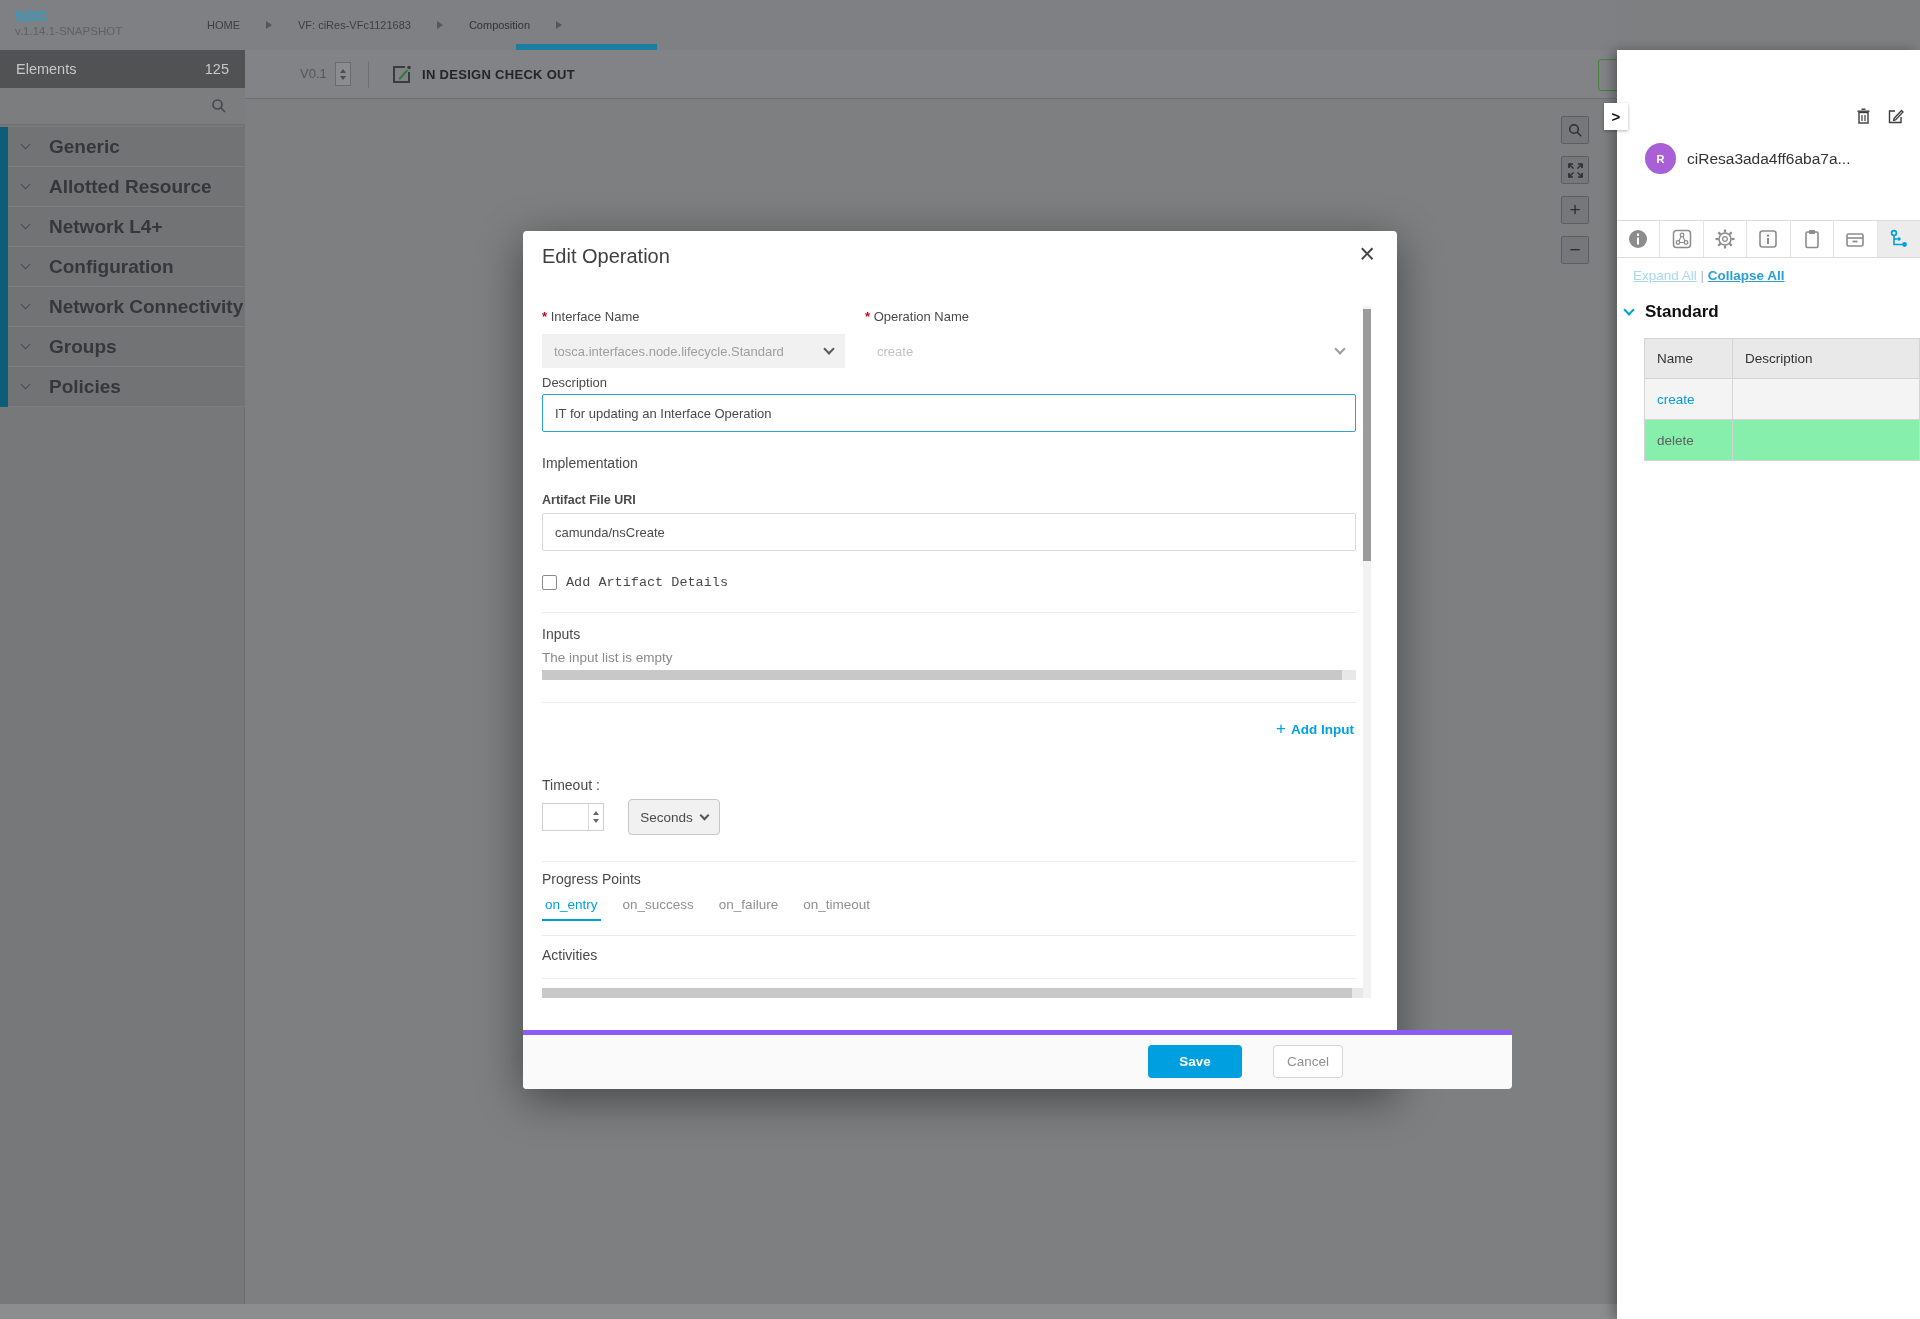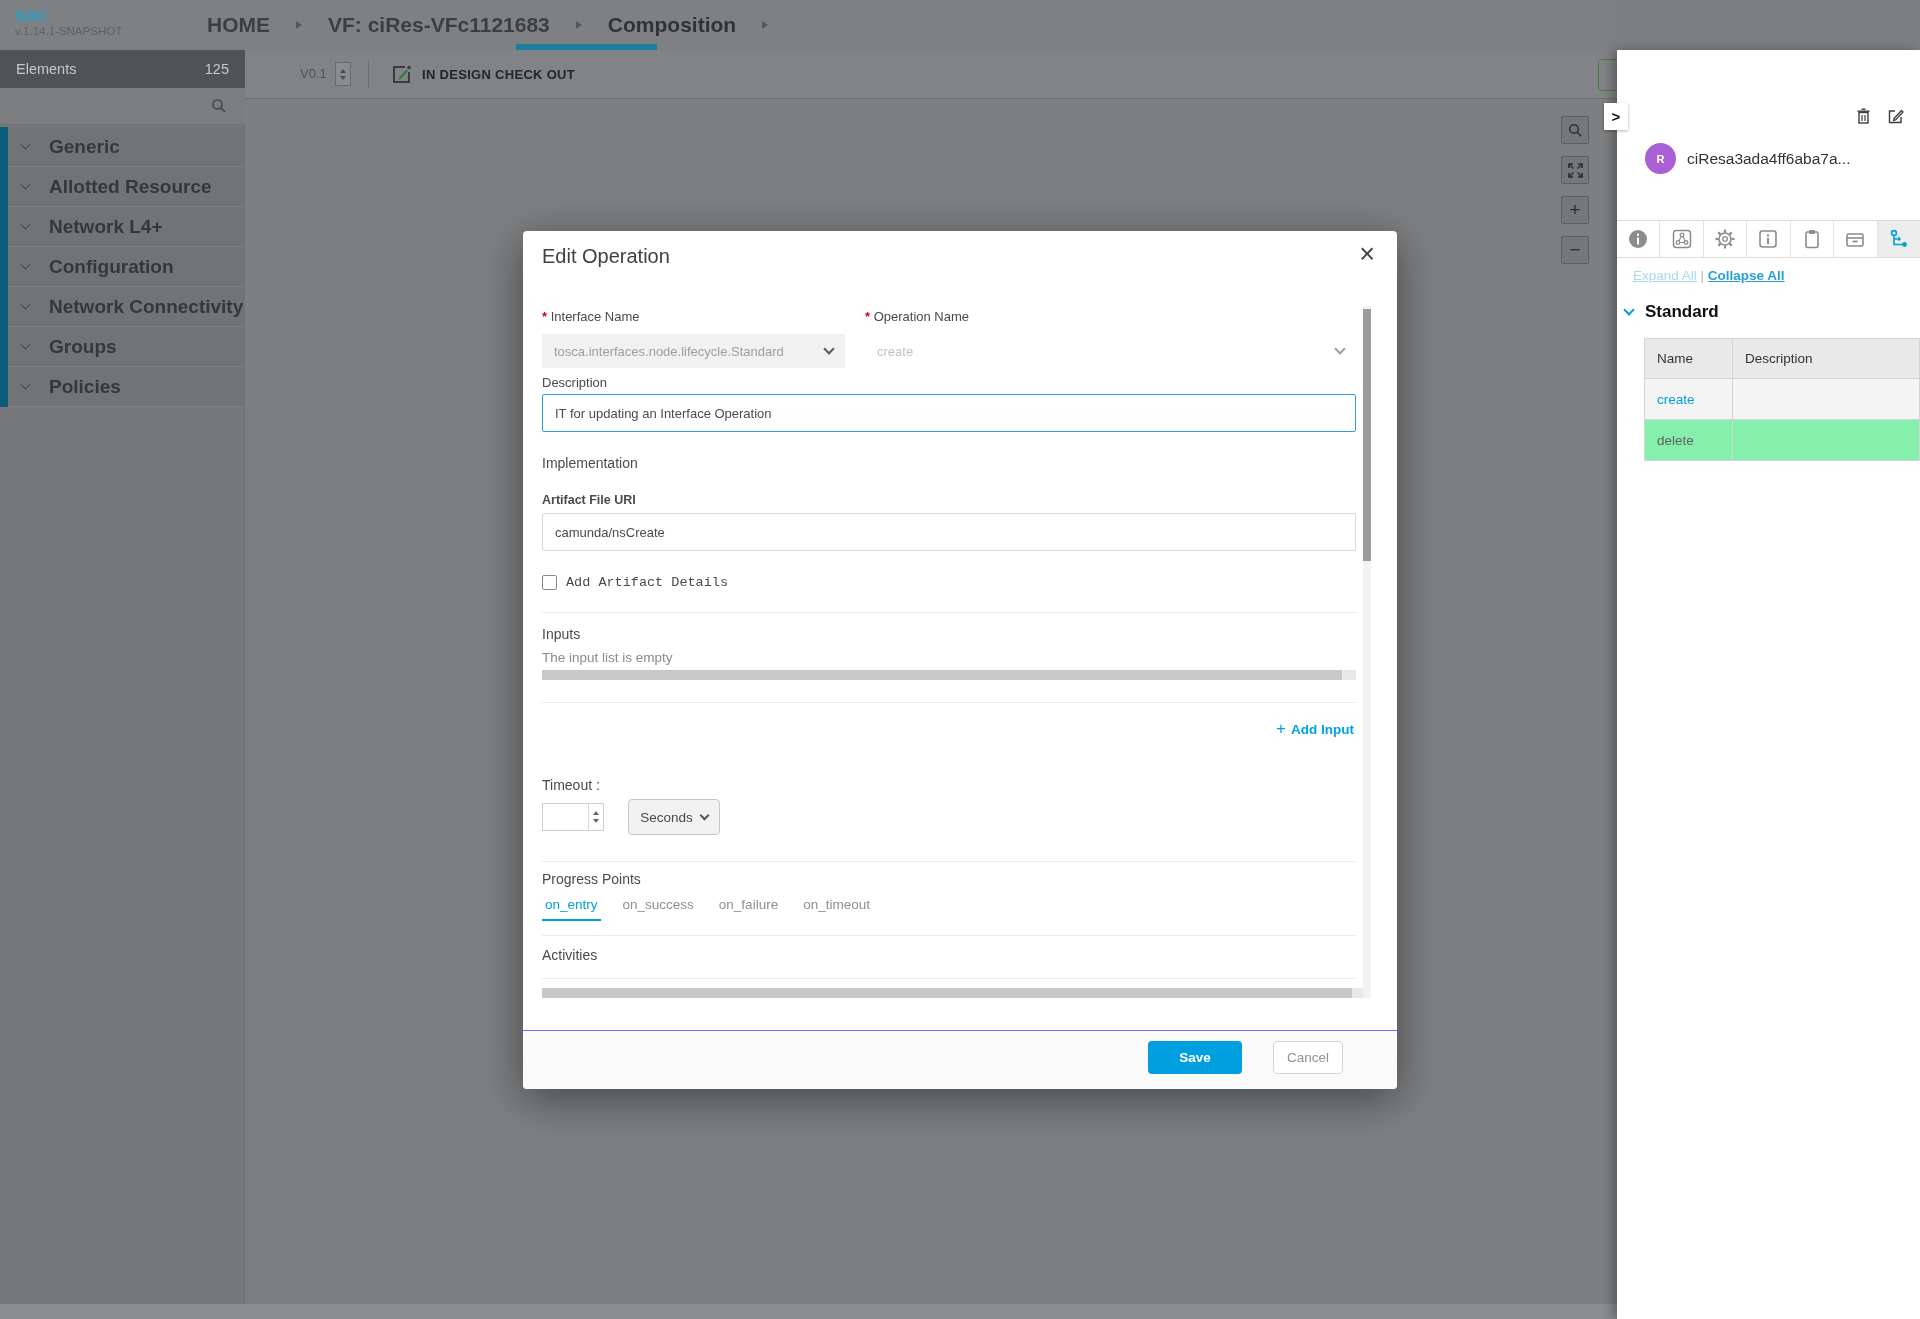--- a/index.html
+++ b/index.html
@@ -6,21 +6,21 @@
   html,body { width:1920px; height:1319px; }
   body { font-family:"Liberation Sans","DejaVu Sans",sans-serif; background:#7d7f81; }
   .app { position:relative; width:1920px; height:1319px; overflow:hidden; }
 
   
   .top-header { position:absolute; left:0; top:0; width:1617px; height:50px; background:#7e8084; }
   .logo { position:absolute; left:15px; top:7px; }
   .logo-title { font-size:15px; font-weight:700; color:#2b9dc9; letter-spacing:.5px; }
   .logo-version { font-size:11.5px; color:#5e6265; margin-top:1px; }
   .crumbs { position:absolute; left:207px; top:0; height:50px; display:flex; align-items:center; gap:26px; }
-  .crumb { font-size:21px; font-weight:700; color:#3b3f42; cursor:default; }
+  .crumb { font-size:11px; font-weight:400; color:#3b3f42; cursor:default; }
   .crumb.active { color:#2f3336; }
   .crumb-sep { width:0; height:0; border-left:6px solid #54585b; border-top:4px solid transparent; border-bottom:4px solid transparent; }
   .tab-underline { position:absolute; left:516px; top:44px; width:141px; height:6px; background:#1b7ea1; }
 
   .toolbar { position:absolute; left:245px; top:50px; width:1372px; height:49px; background:#818386; border-bottom:1px solid #6d6f72; }
   .ver-label { position:absolute; left:55px; top:16px; font-size:13px; color:#54575a; }
   .ver-stepper { position:absolute; left:90px; top:12px; width:16px; height:24px; background:#8a8c8e; border:1px solid #696b6d; display:flex; flex-direction:column; align-items:center; justify-content:center; gap:3px; }
   .tri-up { width:0;height:0;border-bottom:4px solid #4a4d50;border-left:3.5px solid transparent;border-right:3.5px solid transparent; }
   .tri-down { width:0;height:0;border-top:4px solid #4a4d50;border-left:3.5px solid transparent;border-right:3.5px solid transparent; }
   .tb-divider { position:absolute; left:123px; top:11px; width:1px; height:27px; background:#6d6f71; }
@@ -101,21 +101,21 @@
   .spinner { position:absolute; right:0; top:0; width:15px; height:26px; border-left:1px solid #d8d8d8; display:flex; flex-direction:column; align-items:center; justify-content:center; gap:4px; cursor:pointer; }
   .sp-up { width:0;height:0;border-bottom:4px solid #666;border-left:3px solid transparent;border-right:3px solid transparent; }
   .sp-dn { width:0;height:0;border-top:4px solid #666;border-left:3px solid transparent;border-right:3px solid transparent; }
   .sec-btn { position:absolute; left:105px; top:568px; width:92px; height:36px; background:#f1f1f1; border:1px solid #c6c6c6; border-radius:4px; display:flex; align-items:center; justify-content:center; gap:8px; font-size:13.5px; color:#4a4a4a; cursor:pointer; }
   .sec-chev { width:7px; height:7px; border-right:2px solid #555; border-bottom:2px solid #555; transform:rotate(45deg); margin-top:-3px; }
   .pp-tabs { position:absolute; left:19px; top:666px; display:flex; gap:19px; font-size:13.5px; }
   .pp-tab { color:#8f8f8f; padding:0 3px 7px 3px; cursor:pointer; }
   .pp-tab.active { color:#009fdb; border-bottom:2px solid #009fdb; }
   .vscroll { position:absolute; left:840px; top:75px; width:8px; height:692px; background:#f2f2f2; }
   .vscroll .vthumb { position:absolute; top:3px; left:0; width:8px; height:252px; background:#9b9b9b; }
-  .modal-footer { position:absolute; left:0; top:799px; width:874px; height:59px; background:#fafafa; border-top:1px solid #8b5cf6; border-radius:0 0 4px 4px; }
+  .modal-footer { position:absolute; left:0; top:799px; width:989px; height:59px; background:#fafafa; border-top:5px solid #8b5cf6; border-radius:0 0 4px 4px; }
   .btn-save { position:absolute; left:625px; top:10px; width:94px; height:33px; background:#009fe0; border:none; border-radius:4px; color:#fff; font-size:13.5px; font-weight:600; font-family:inherit; cursor:pointer; }
   .btn-cancel { position:absolute; left:750px; top:10px; width:70px; height:33px; background:#fff; border:1px solid #d4d4d4; border-radius:4px; color:#8f9193; font-size:13.5px; font-family:inherit; cursor:pointer; }
 </style>
 </head>
 <body>
 
 <div class="app">
 
   <div class="top-header">
     <div class="logo">

